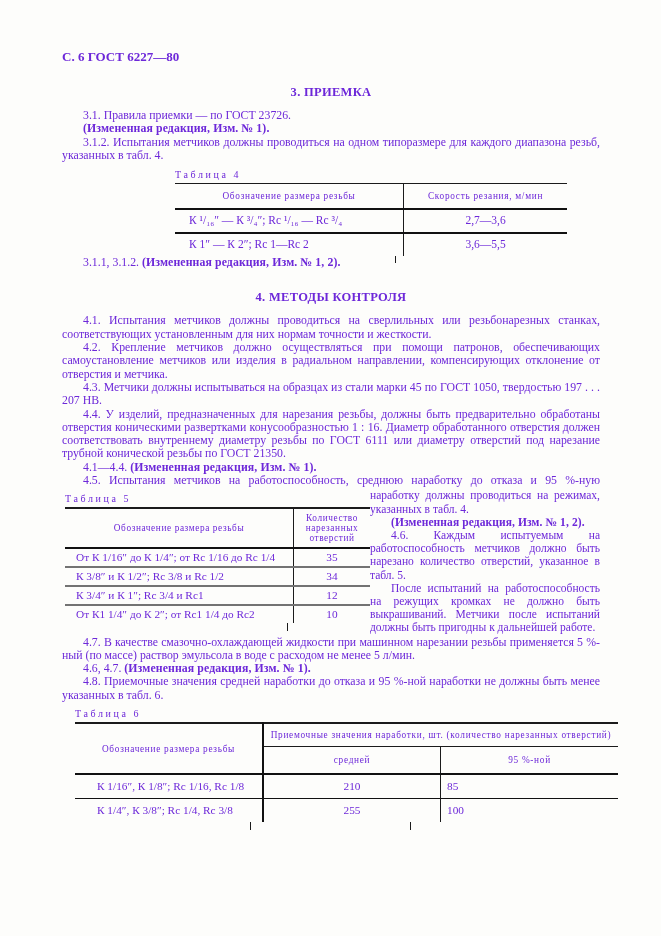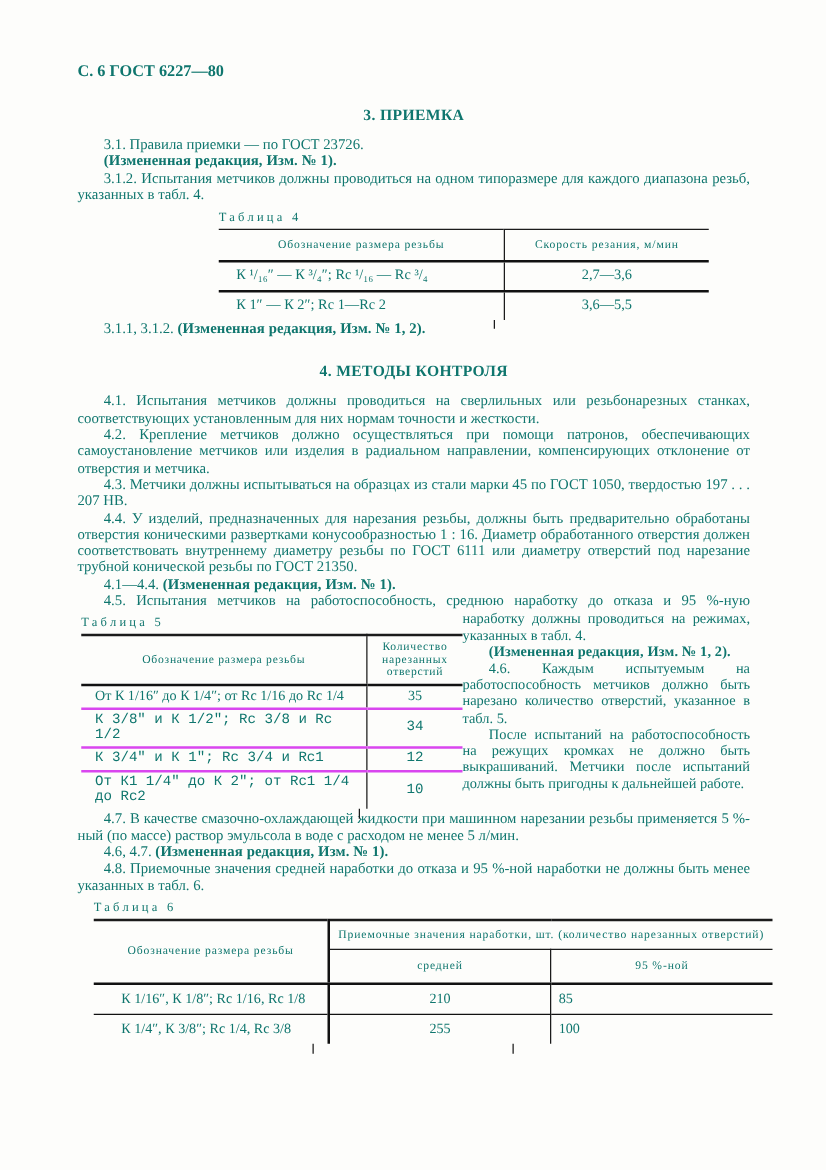--- a/index.html
+++ b/index.html
@@ -1,18 +1,18 @@
 <!DOCTYPE html>
 <html lang="ru"><head>
 <meta charset="utf-8">
 <style>
   html,body { margin:0; padding:0; }
   .page {
     position:relative; width:661px; height:936px; background:#fdfdfb;
-    font-family:"Liberation Serif","DejaVu Serif",serif; color:#0f766e;
+    font-family:"Liberation Serif","DejaVu Serif",serif; color:#6d28d9;
     overflow:hidden;
   }
   .content { position:absolute; left:62px; top:50px; width:538px; }
 
   .doc-header { font-weight:bold; font-size:13px; line-height:14px; }
 
   .sec-title {
     text-align:center; font-weight:bold; font-size:12.5px;
     letter-spacing:.3px; margin:21px 0 9px;
   }
@@ -62,21 +62,21 @@
   .t5 { width:292px; border-top:2px solid #1b1b1b; }
   .t5 th {
     font-size:9.3px; letter-spacing:.6px; padding:4px 3px;
     border-bottom:2.5px solid #111; text-align:center;
   }
   .t5 td { font-size:11.3px; padding:2px 4px 3px; }
   .t5 .c1 { width:222px; }
   .t5 .c2 { width:70px; text-align:center; }
   .t5 td.c2, .t5 th.c2 { border-left:1px solid #1b1b1b; }
   .t5 td.c1 { padding-left:11px; }
-  .t5 tr.sep td { border-top:2px solid #d946ef;font-family:Liberation Mono, monospace; }
+  .t5 tr.sep td { border-top:2px solid #737373; }
   .t5-wrap::after {
     content:""; position:absolute; left:222px; bottom:-8px;
     width:1px; height:8px; background:#1b1b1b;
   }
 
   
   .t6-wrap { position:relative; margin:6px 0 0 13px; width:543px; }
   .t6 { width:543px; border-top:2px solid #1b1b1b; }
   .t6 .hcell {
     font-size:9.3px; letter-spacing:.7px; text-align:center; padding:4px 6px;

